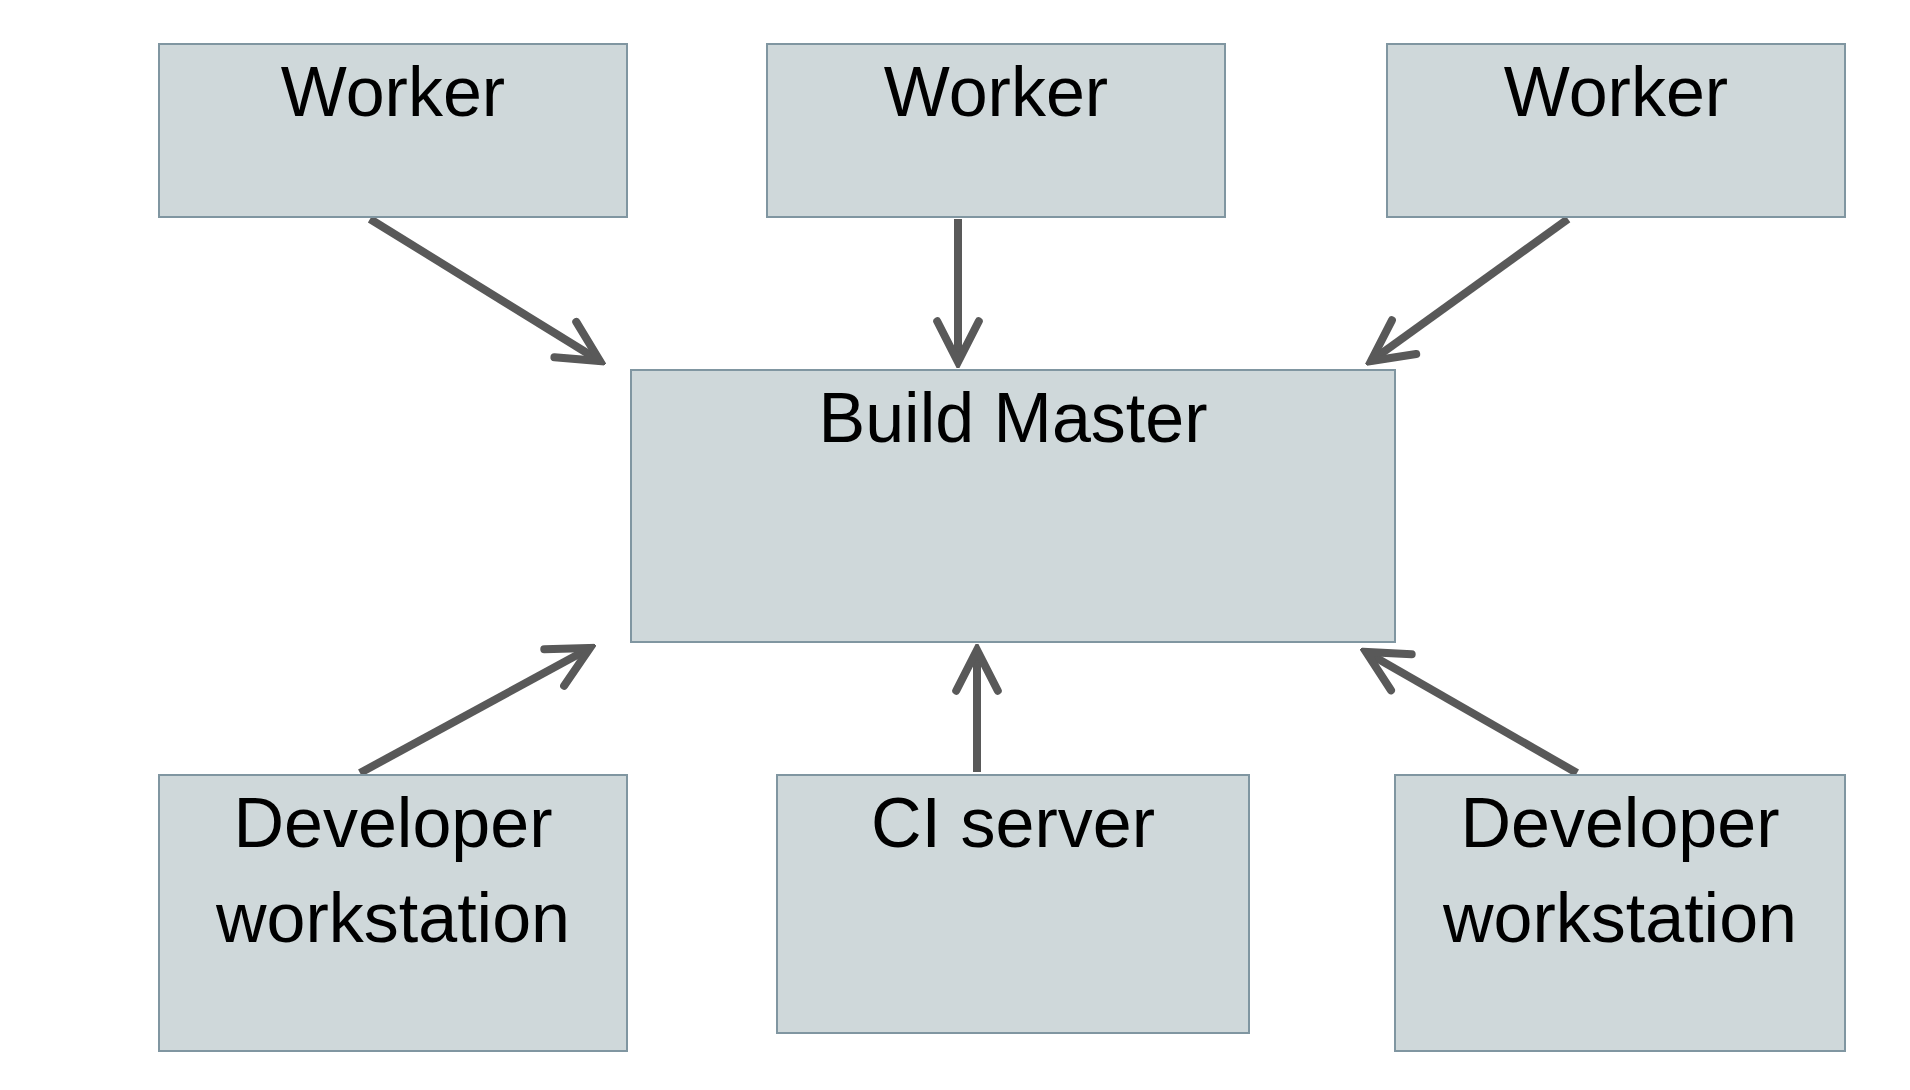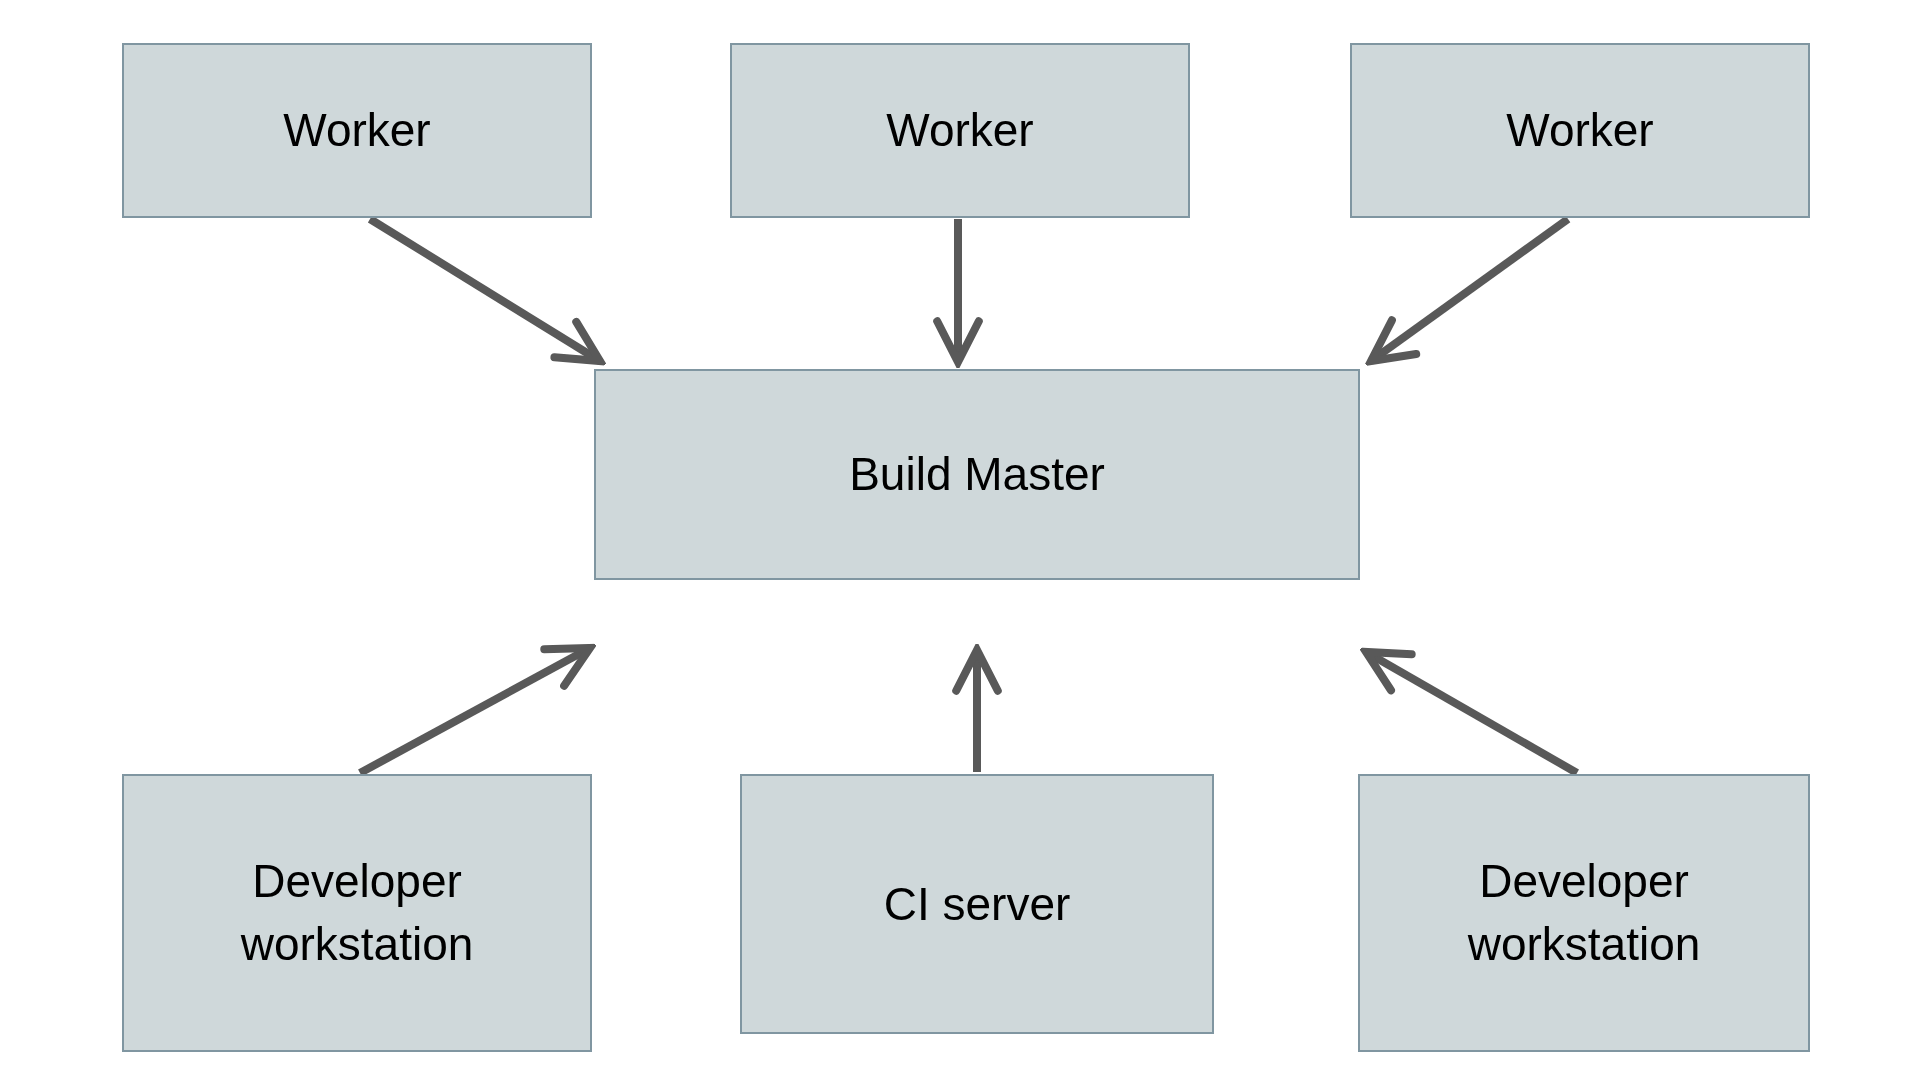--- a/index.html
+++ b/index.html
@@ -10,32 +10,33 @@
     background:var(--page-bg,#ffffff);
     font-family:"Liberation Sans", sans-serif;
   }
   .arrows{position:absolute;left:0;top:0;width:1910px;height:1090px;}
   .edge{stroke:var(--arrow-color,#595959);stroke-width:8;fill:none;}
   .ah{stroke:var(--arrow-color,#595959);fill:none;stroke-width:1.85;stroke-linecap:round;stroke-linejoin:miter;}
   .node{
     position:absolute;
     box-sizing:border-box;
     display:flex;flex-direction:column;
-    align-items:center;justify-content:center;
+    align-items:center;
     background:var(--node-fill,#cfd8da);
     border:2px solid var(--node-border,#8096a1);
     color:var(--text-color,#000000);
-    font-size:46px;line-height:1.36;
+    font-size:70px;line-height:1.36;
     text-align:center;
     white-space:nowrap;
+    margin-left:36px;
   }
   .w1{left:122px;top:43px;width:470px;height:175px;}
   .w2{left:730px;top:43px;width:460px;height:175px;}
   .w3{left:1350px;top:43px;width:460px;height:175px;}
-  .bm{left:594px;top:369px;width:766px;height:211px;}
+  .bm{left:594px;top:369px;width:766px;height:274px;}
   .dwl{left:122px;top:774px;width:470px;height:278px;}
   .ci{left:740px;top:774px;width:474px;height:260px;}
   .dwr{left:1358px;top:774px;width:452px;height:278px;}
 </style>
 </head>
 <body>
 
 <div class="stage">
 
   <svg class="arrows" width="1910" height="1090" viewBox="0 0 1910 1090" xmlns="http://www.w3.org/2000/svg">

